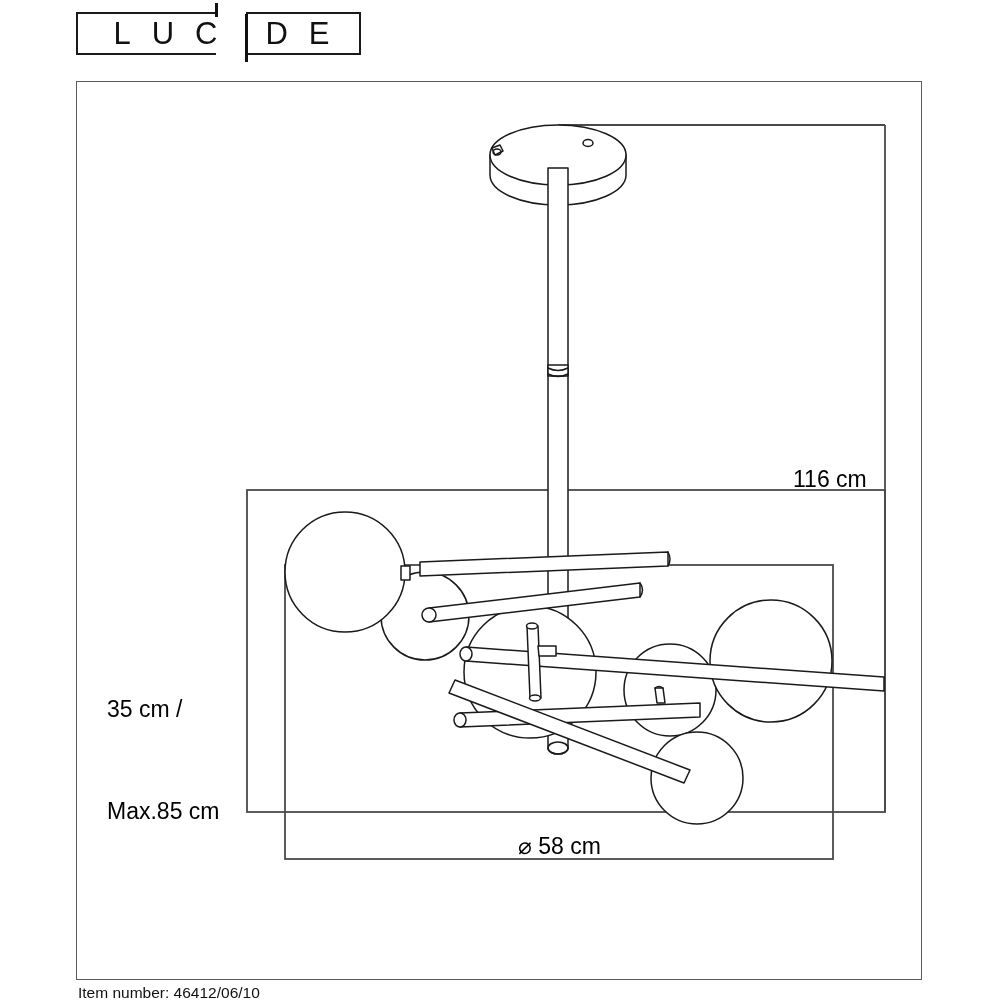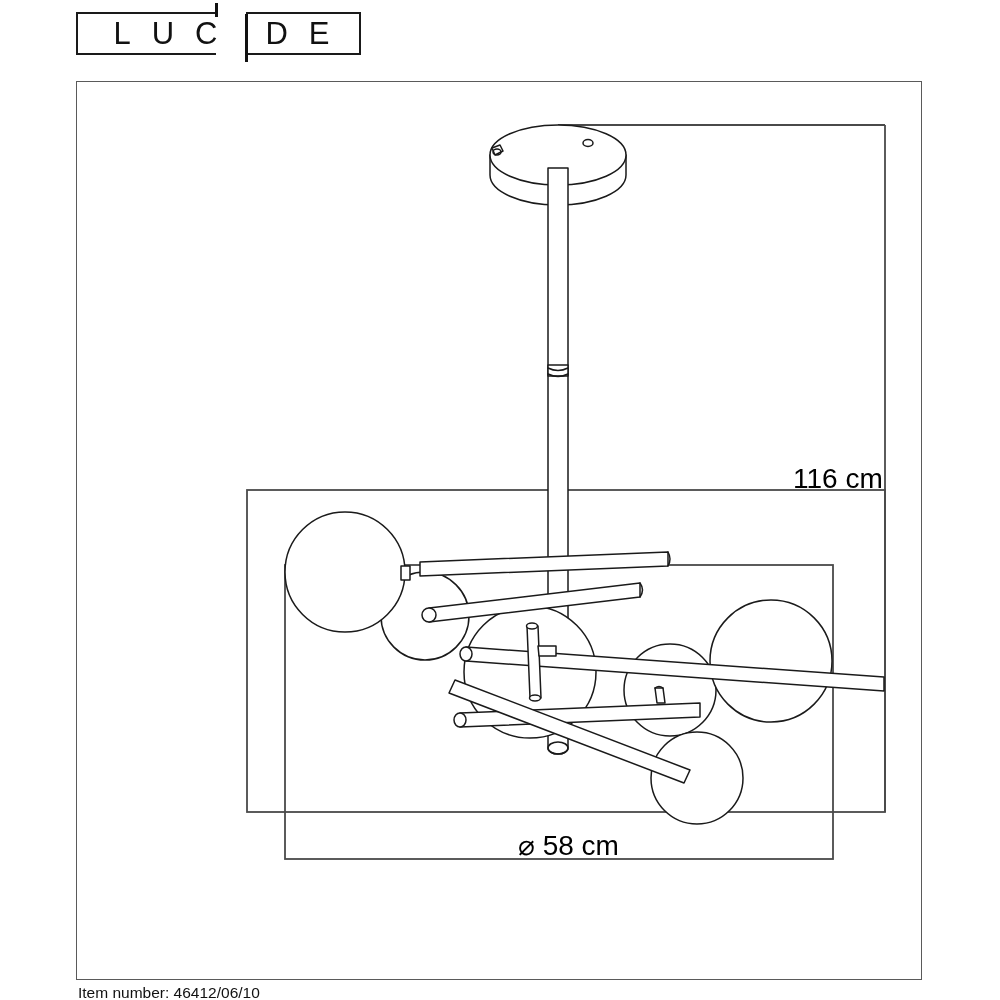--- a/index.html
+++ b/index.html
@@ -90,21 +90,21 @@
     width: 846px;
     height: 899px;
     border: 1.8px solid #5a5a5a;
     box-sizing: border-box;
   }
 
   
   .dim-label {
     position: absolute;
     color: #000000;
-    font-size: 28px;
+    font-size: 23px;
     line-height: 34px;
     white-space: pre;
   }
   #dim-height-116 { left: 793px; top: 462px; }
   #dim-drop-35    { left: 107px; top: 624px; text-align: left; }
   #dim-diameter   { left: 518px; top: 829px; }
 
   
   #drawing {
     position: absolute;
@@ -239,19 +239,21 @@
       <g>
         <path class="lnf" d="M401,566 L410,566 L410,580 L401,580 Z"></path>
       </g>
 
     </g>
   </svg>
 
   <div class="dim-label" id="dim-height-116">116 cm</div>
 
   <div class="dim-label" id="dim-drop-35">
+    <div>35 cm /</div>
+    <div>Max.85 cm</div>
   </div>
 
   <div class="dim-label" id="dim-diameter">⌀ 58 cm</div>
 
   <div id="item-number">Item number: 46412/06/10</div>
 
 </div>
 
 </body></html>

